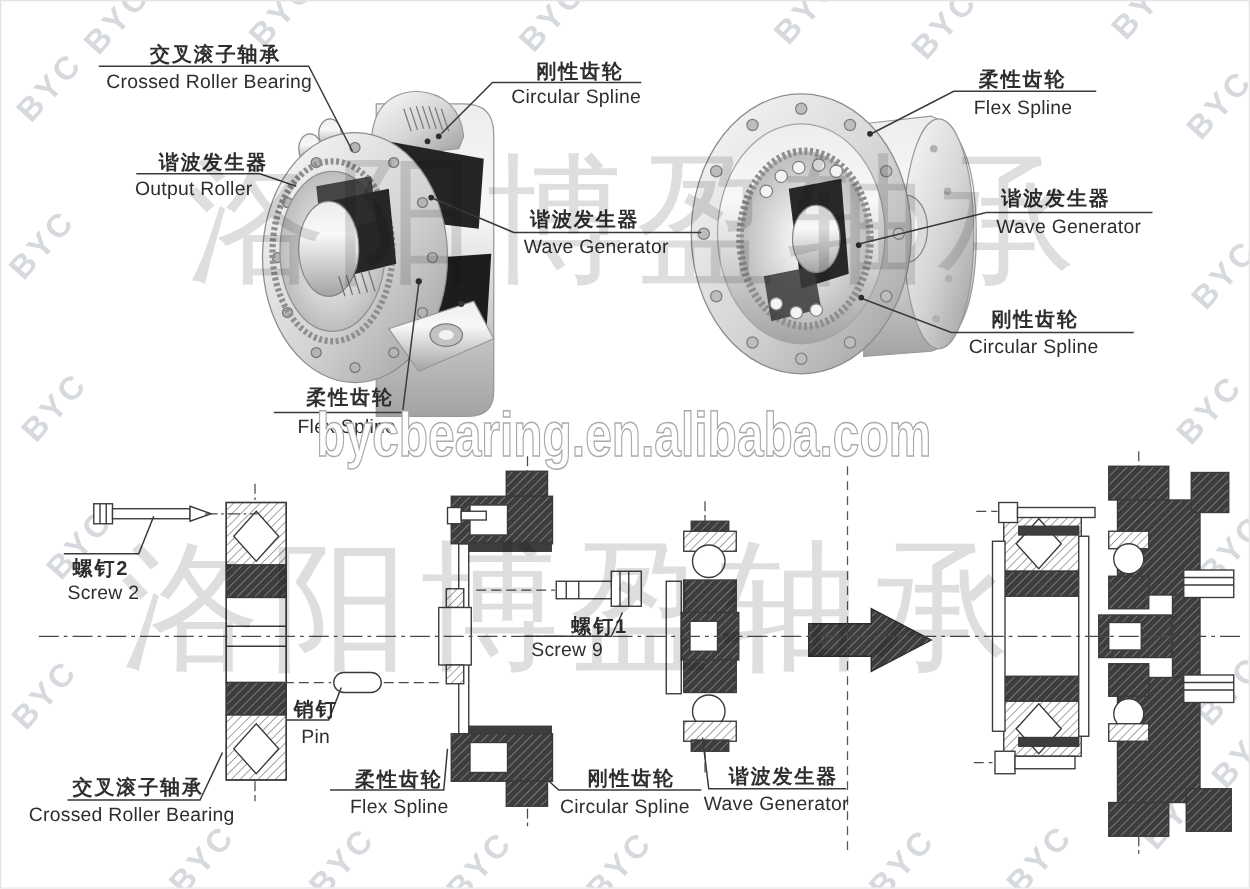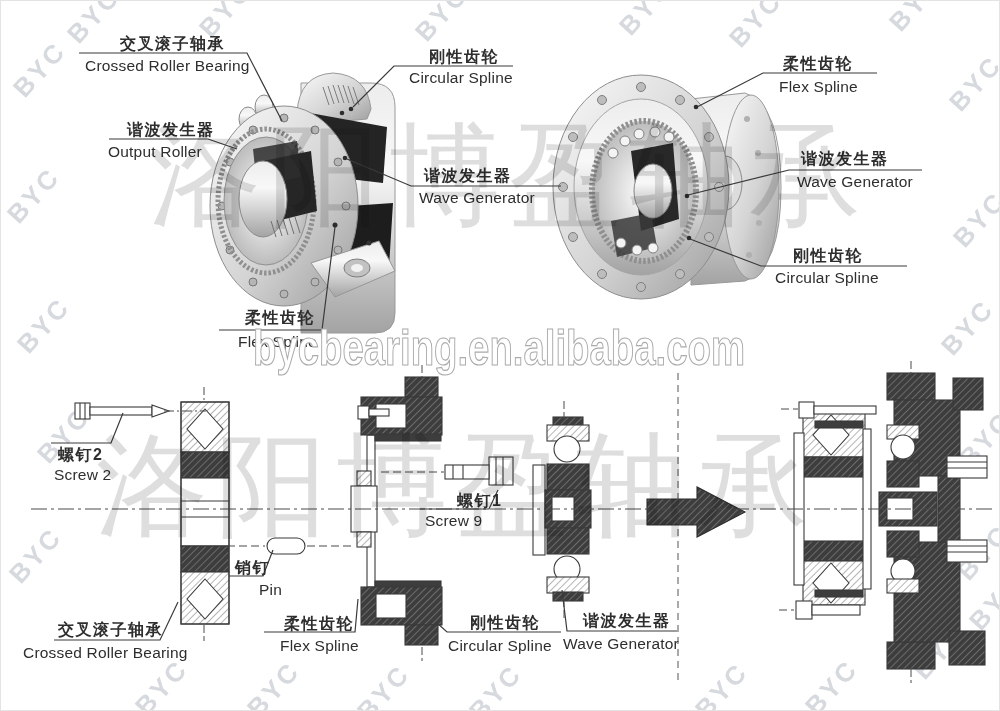--- a/index.html
+++ b/index.html
@@ -327,21 +327,21 @@
   <div class="lbl zh" style="left:792px;top:245px">刚性齿轮</div>
   <div class="lbl en" style="left:774px;top:268px">Circular Spline</div>
 
   <div class="lbl zh" style="left:57px;top:444px">螺钉2</div>
   <div class="lbl en" style="left:53px;top:465px">Screw 2</div>
 
   <div class="lbl zh" style="left:57px;top:619px">交叉滚子轴承</div>
   <div class="lbl en" style="left:22px;top:643px">Crossed Roller Bearing</div>
 
   <div class="lbl zh" style="left:234px;top:557px">销钉</div>
-  <div class="lbl en" style="left:258px;top:580px">Pin</div>
+  <div class="lbl en" style="left:240px;top:580px">Pin</div>
 
   <div class="lbl zh" style="left:283px;top:613px">柔性齿轮</div>
   <div class="lbl en" style="left:279px;top:636px">Flex Spline</div>
 
   <div class="lbl zh" style="left:469px;top:612px">刚性齿轮</div>
   <div class="lbl en" style="left:447px;top:636px">Circular Spline</div>
 
   <div class="lbl zh" style="left:582px;top:610px">谐波发生器</div>
   <div class="lbl en" style="left:562px;top:634px">Wave Generator</div>
 

